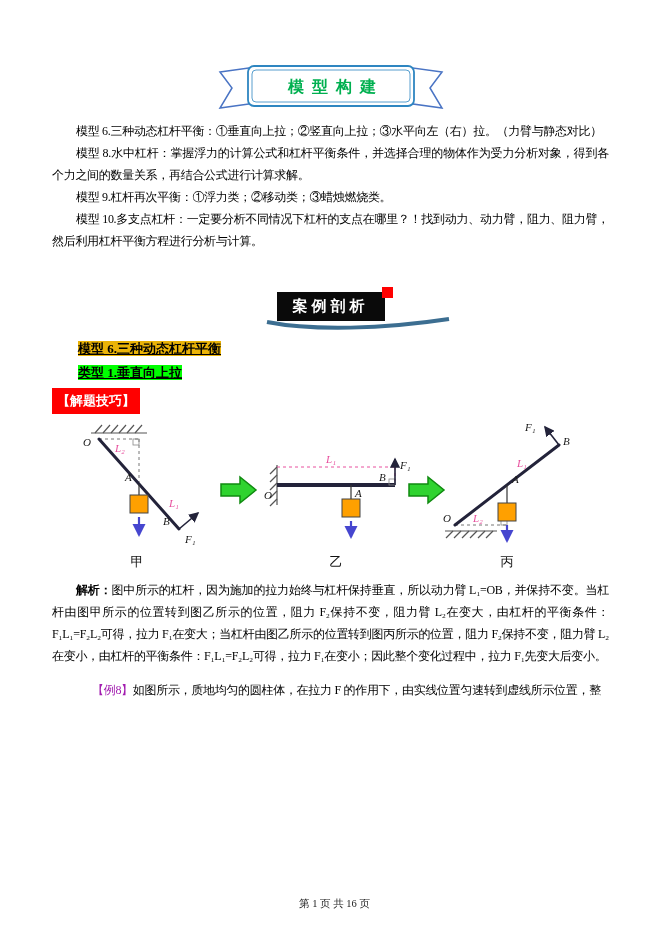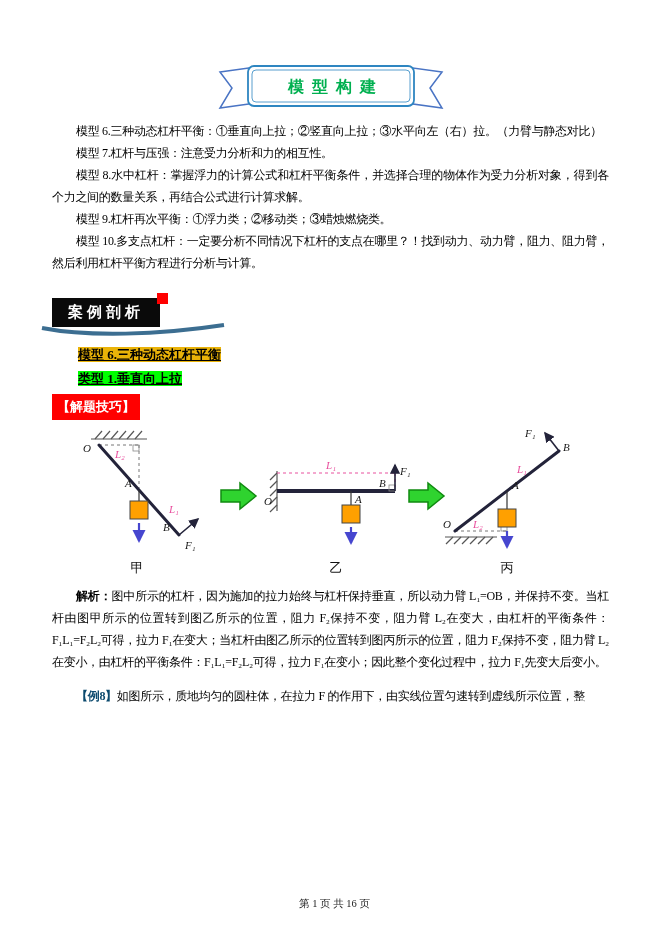--- a/index.html
+++ b/index.html
@@ -10,38 +10,38 @@
   }
   .doc-title{
     text-align:center;font-size:19px;font-weight:bold;color:#f00000;
     line-height:34px;margin:0 0 6px;
   }
   .ribbon-wrap{display:flex;justify-content:center;margin:10px 0 10px;}
   .body-para{
     font-size:12px;line-height:22px;letter-spacing:-0.3px;
     text-align:justify;text-indent:2em;margin:0;
   }
-  .case-wrap{display:flex;margin:24px 0 16px;}
+  .case-wrap{display:flex;justify-content:center;margin:40px 0 16px;}
   .case-inner{position:relative;}
   .case-box{
     background:#0a0a0a;color:#fff;font-weight:bold;font-size:15px;letter-spacing:4px;
     padding:5px 16px;font-family:"Liberation Sans","DejaVu Sans",sans-serif;position:relative;z-index:2;
   }
   .case-red{position:absolute;top:-5px;right:-8px;width:11px;height:11px;background:#ff0000;z-index:3;}
   .case-swoosh{position:absolute;left:-14px;bottom:-11px;z-index:1;}
   .hl-line{font-size:13px;line-height:24px;text-indent:2em;margin:0;}
   .hl-cyan{background:#eab308;font-weight:bold;text-decoration:underline;text-align:center;}
   .hl-green{background:#00ff00;font-weight:bold;text-decoration:underline;}
   .tech-line{margin:3px 0 5px;text-indent:0;line-height:24px;}
   .tech-label{display:inline-block;background:#ff0000;color:#fff;font-weight:bold;font-size:13px;padding:1px 5px;}
   .hl-inline{background:#00ffff;}
   .figure-wrap{text-align:center;margin:4px 0 4px;}
   .analysis-label{font-weight:bold;}
   .example-para{margin-top:12px;}
-  .example-label{color:#0c4a6e;font-weight:bold;}
+  .example-label{color:#a21caf;font-weight:normal;margin-left:16px;}
   .page-footer{position:absolute;left:8px;right:0;bottom:24px;text-align:center;font-size:10.5px;color:#222;}
   
   .lever{stroke:#23233a;stroke-width:3;stroke-linecap:round;}
   .bar{stroke:#23233a;stroke-width:4;stroke-linecap:butt;}
   .hatch{stroke:#555;stroke-width:1.2;}
   .dashg{stroke:#777;stroke-width:1;stroke-dasharray:3,3;fill:none;}
   .dashp{stroke:#E8509E;stroke-width:1;stroke-dasharray:3,3;fill:none;}
   .ra{fill:none;stroke:#888;stroke-width:0.8;}
   .farrow{stroke:#23233a;stroke-width:1.6;}
   .garrow{stroke:#4646cf;stroke-width:2.2;}
@@ -62,21 +62,20 @@
     <svg width="230" height="48" viewBox="0 0 230 48">
       <polygon points="4,10 40,5 40,41 4,46 16,26" fill="#ffffff" stroke="#4A74C4" stroke-width="1.5"></polygon>
       <polygon points="226,10 190,5 190,41 226,46 214,26" fill="#ffffff" stroke="#4A74C4" stroke-width="1.5"></polygon>
       <rect x="32" y="4" width="166" height="40" rx="6" fill="#ffffff" stroke="#2E86C1" stroke-width="1.8"></rect>
       <rect x="36" y="8" width="158" height="32" rx="4" fill="#ffffff" stroke="#2E86C1" stroke-width="0.8"></rect>
       <text x="120" y="30" text-anchor="middle" font-size="16" font-weight="bold" fill="#00B050" letter-spacing="8">模型构建</text>
     </svg>
   </div>
 
   <p class="body-para">模型 6.三种动态杠杆平衡：①垂直向上拉；②竖直向上拉；③水平向左（右）拉。（力臂与静态对比）</p>
-  <p class="body-para">模型 7.杠杆与压强：注意受力分析和力的相互性。</p>
   <p class="body-para">模型 8.水中杠杆：掌握浮力的计算公式和杠杆平衡条件，并选择合理的物体作为受力分析对象，得到各个力之间的数量关系，再结合公式进行计算求解。</p>
   <p class="body-para">模型 9.杠杆再次平衡：①浮力类；②移动类；③蜡烛燃烧类。</p>
   <p class="body-para">模型 10.多支点杠杆：一定要分析不同情况下杠杆的支点在哪里？！找到动力、动力臂，阻力、阻力臂，然后利用杠杆平衡方程进行分析与计算。</p>
 
   <div class="case-wrap">
     <div class="case-inner">
       <span class="case-red"></span>
       <div class="case-box">案例剖析</div>
       <svg class="case-swoosh" width="190" height="16" viewBox="0 0 190 16">
         <path d="M4,6 C50,15 120,13 186,3" stroke="#3C6E91" stroke-width="4" fill="none"></path>

